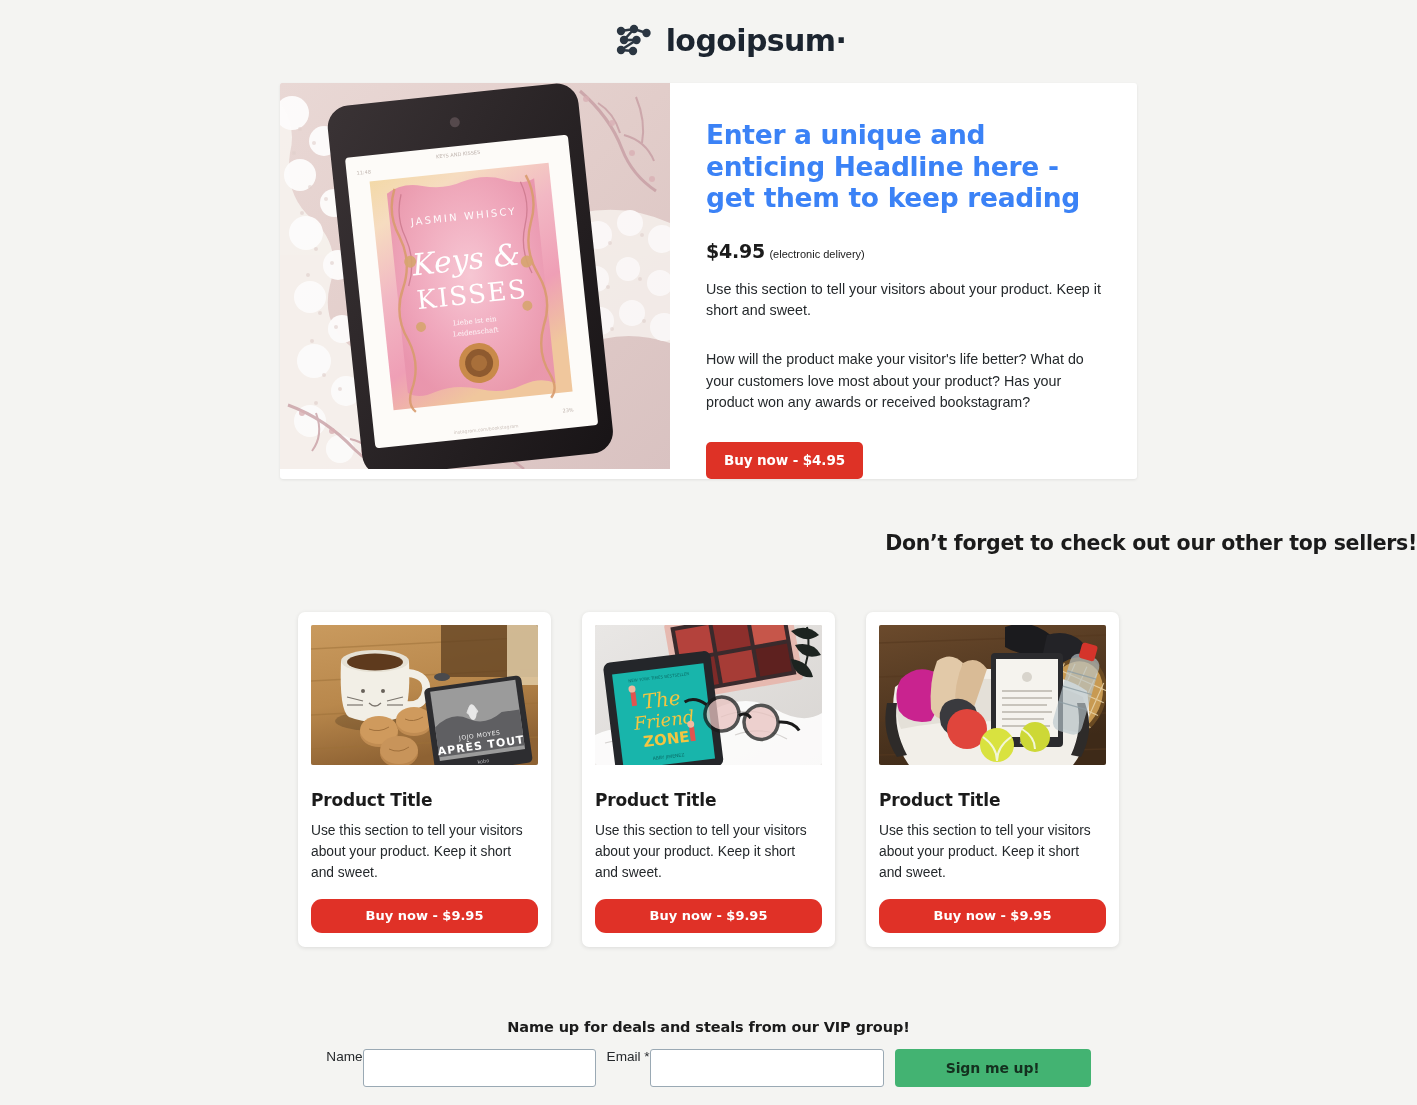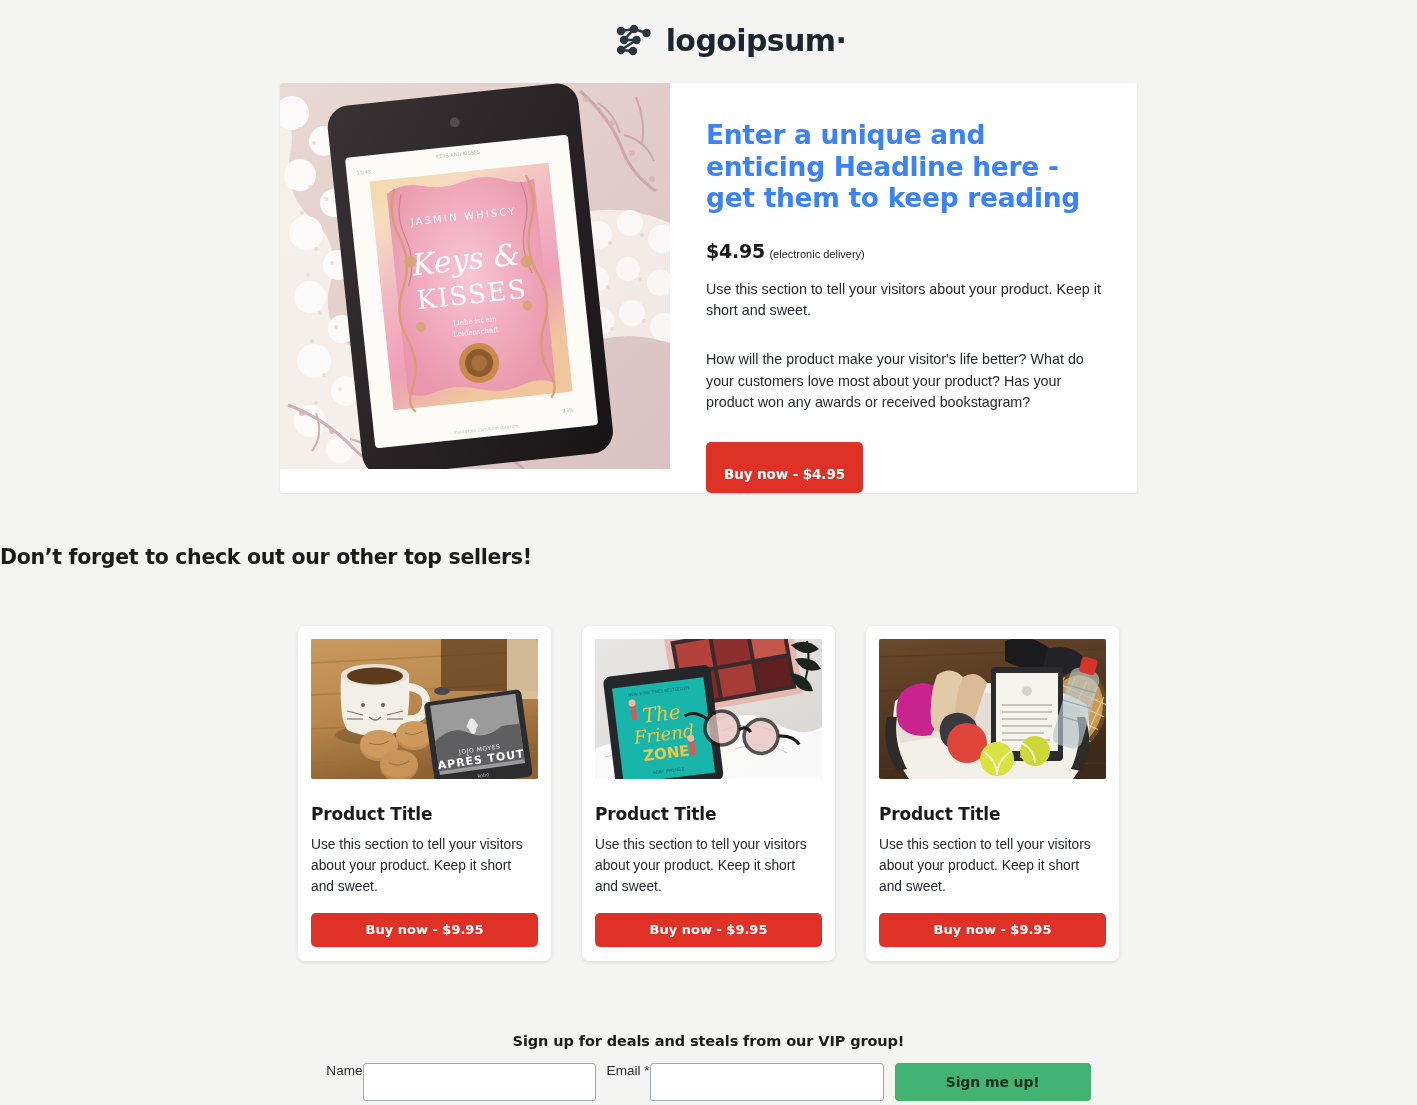--- a/index.html
+++ b/index.html
@@ -93,27 +93,27 @@
     display: inline-block;
     margin-top: 28px;
     background: #de3226;
     color: #ffffff;
     border: none;
     border-radius: 5px;
     font-family: "DejaVu Sans", sans-serif;
     font-size: 13.5px;
     font-weight: 700;
     letter-spacing: -0.1px;
-    padding: 24px 18px 11px;
+    padding: 10px 18px 11px;
     cursor: pointer;
   }
 
   
   .section-title {
-    text-align: left;
+    text-align: right;
     margin-top: 52px;
     font-family: "DejaVu Sans", sans-serif;
     font-size: 20.5px;
     font-weight: 700;
     letter-spacing: -0.3px;
     color: #1b1b1b;
   }
 
   .cards {
     display: flex;
@@ -150,21 +150,21 @@
     line-height: 1.52;
     color: #24282b;
   }
   .card-btn {
     display: block;
     width: 100%;
     margin-top: 15px;
     background: #e03127;
     color: #fff;
     border: none;
-    border-radius: 5px;
+    border-radius: 11px;
     font-family: "DejaVu Sans", sans-serif;
     font-size: 13px;
     font-weight: 700;
     padding: 9px 0 10px;
     cursor: pointer;
   }
 
   
   .signup { margin-top: 72px; }
   .signup-title {
@@ -644,21 +644,21 @@
       </svg>
     </div>
     <div class="card-title">Product Title</div>
     <div class="card-text">Use this section to tell your visitors about your product. Keep it short and sweet.</div>
     <button class="card-btn">Buy now - $9.95</button>
   </div>
 
 </div>
 
 <section class="signup">
-  <div class="signup-title">Sign up for deals and steals from our VIP group!</div>
+  <div class="signup-title">Name up for deals and steals from our VIP group!</div>
 
   <form class="signup-form">
     <div class="field">
       <label class="field-label">Name</label>
       <input class="field-input" type="text" placeholder="" style="">
     </div>
 
     <div class="field">
       <label class="field-label">Email *</label>
       <input class="field-input wide" type="email" placeholder="" style="">

